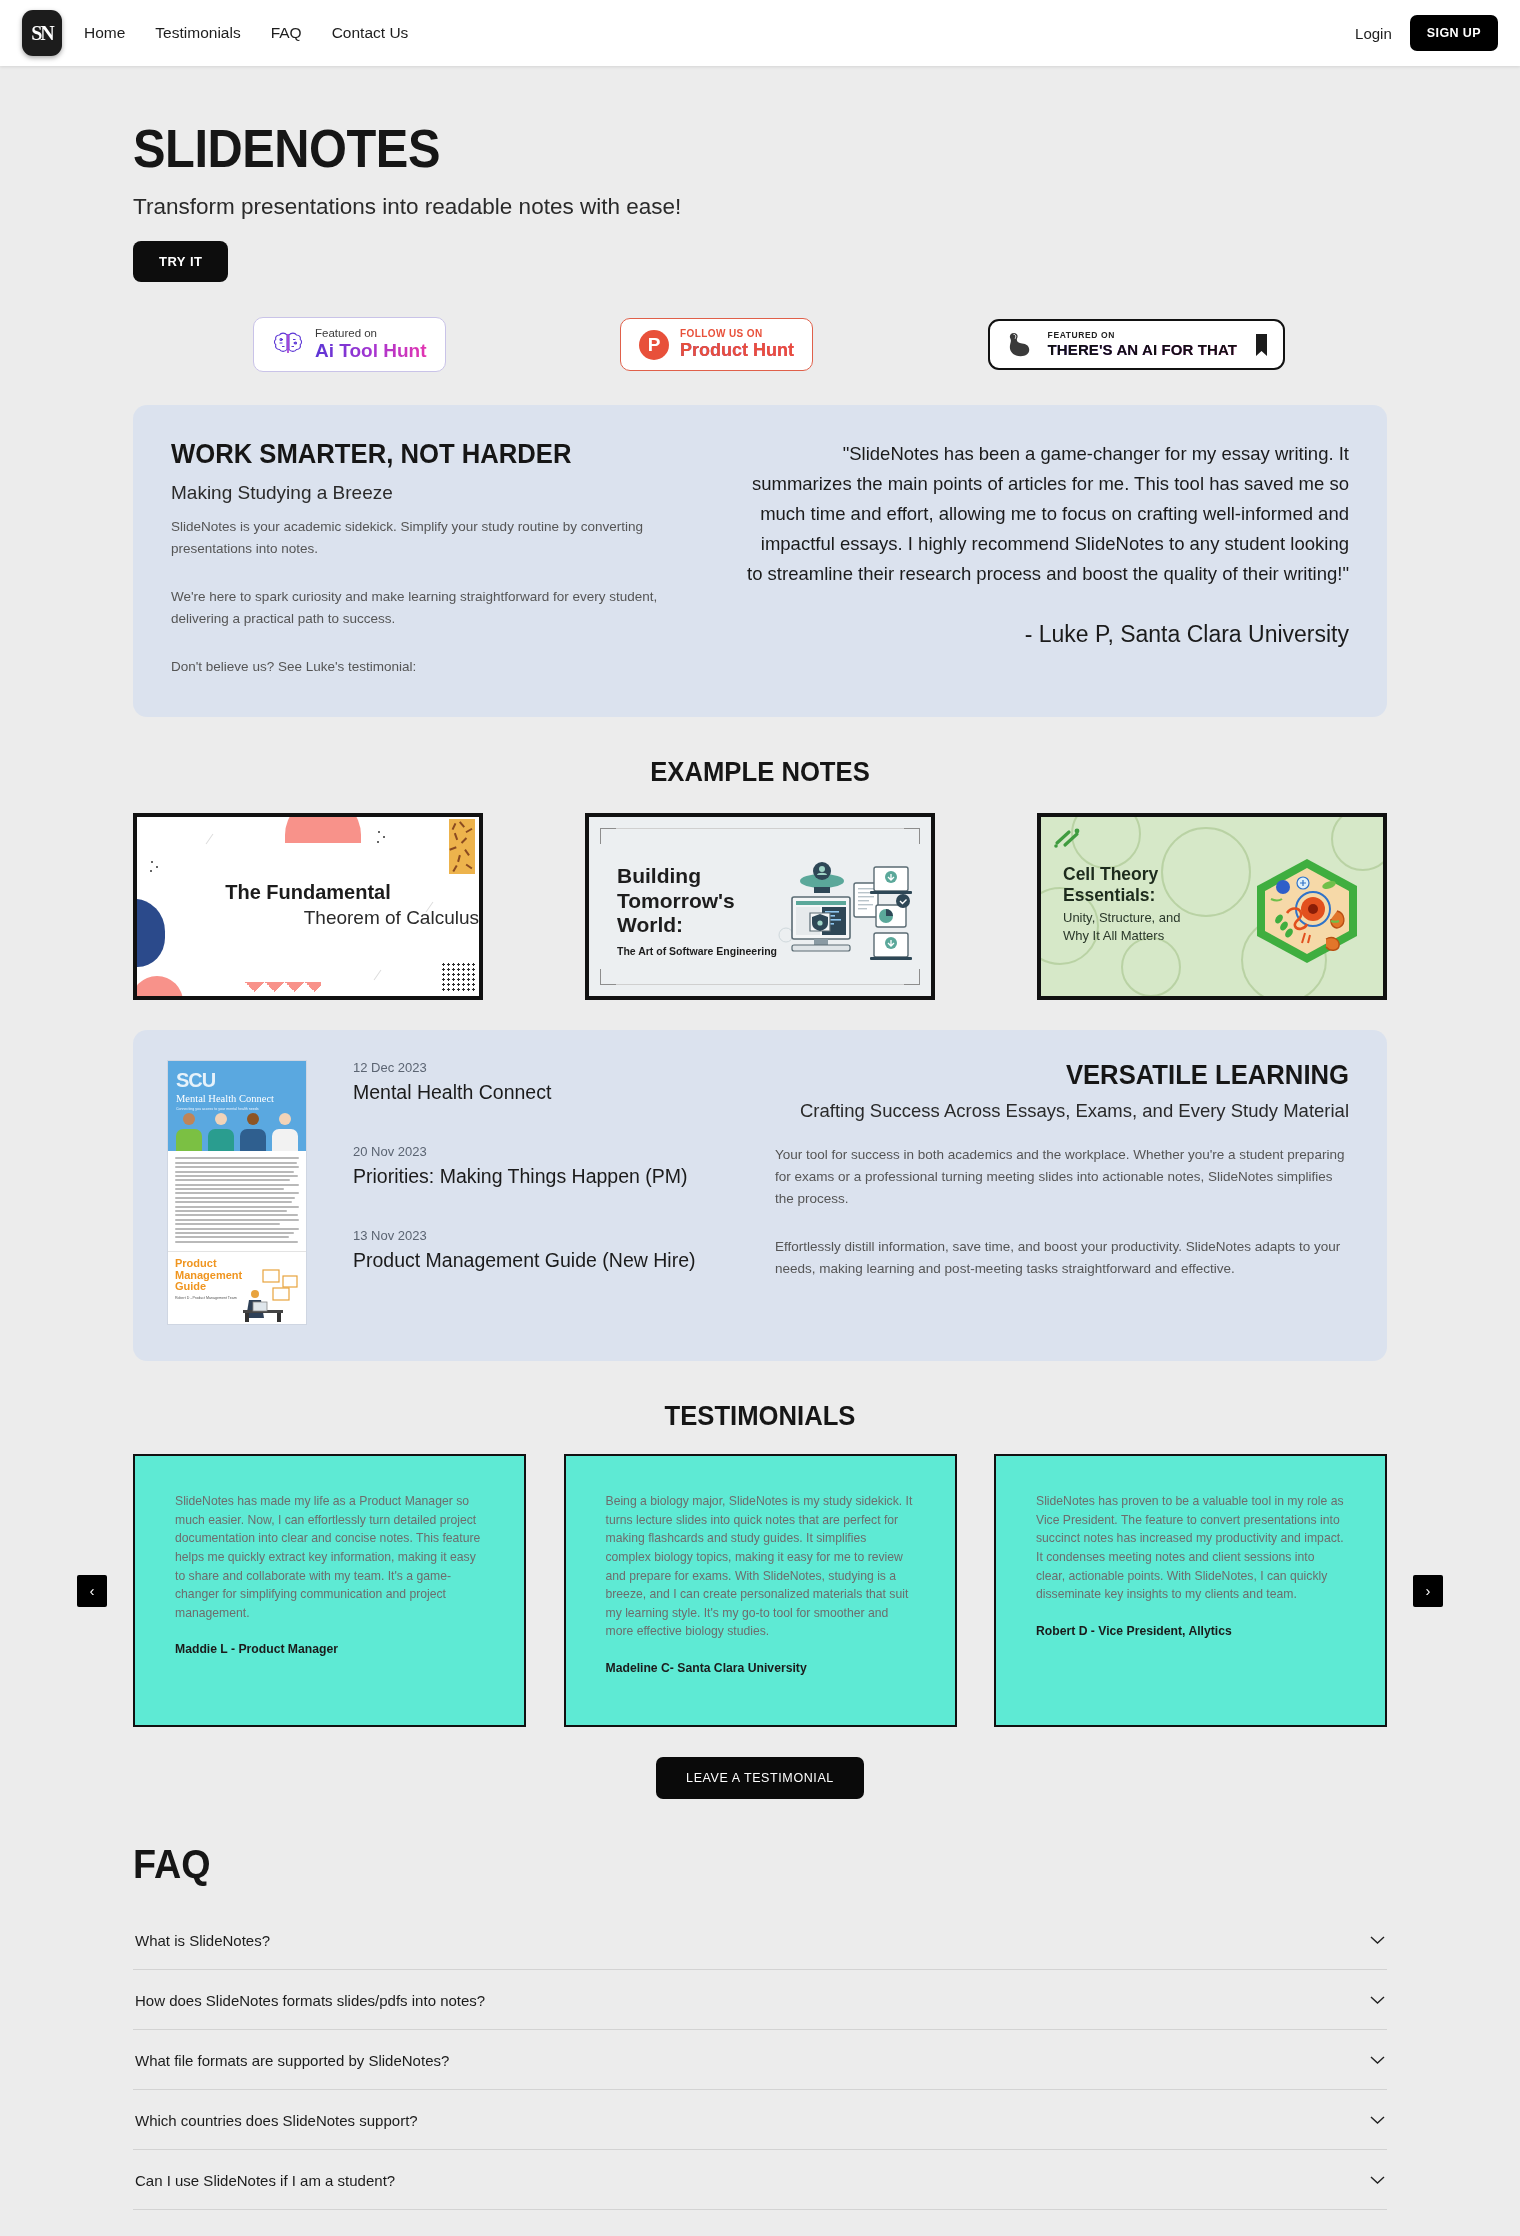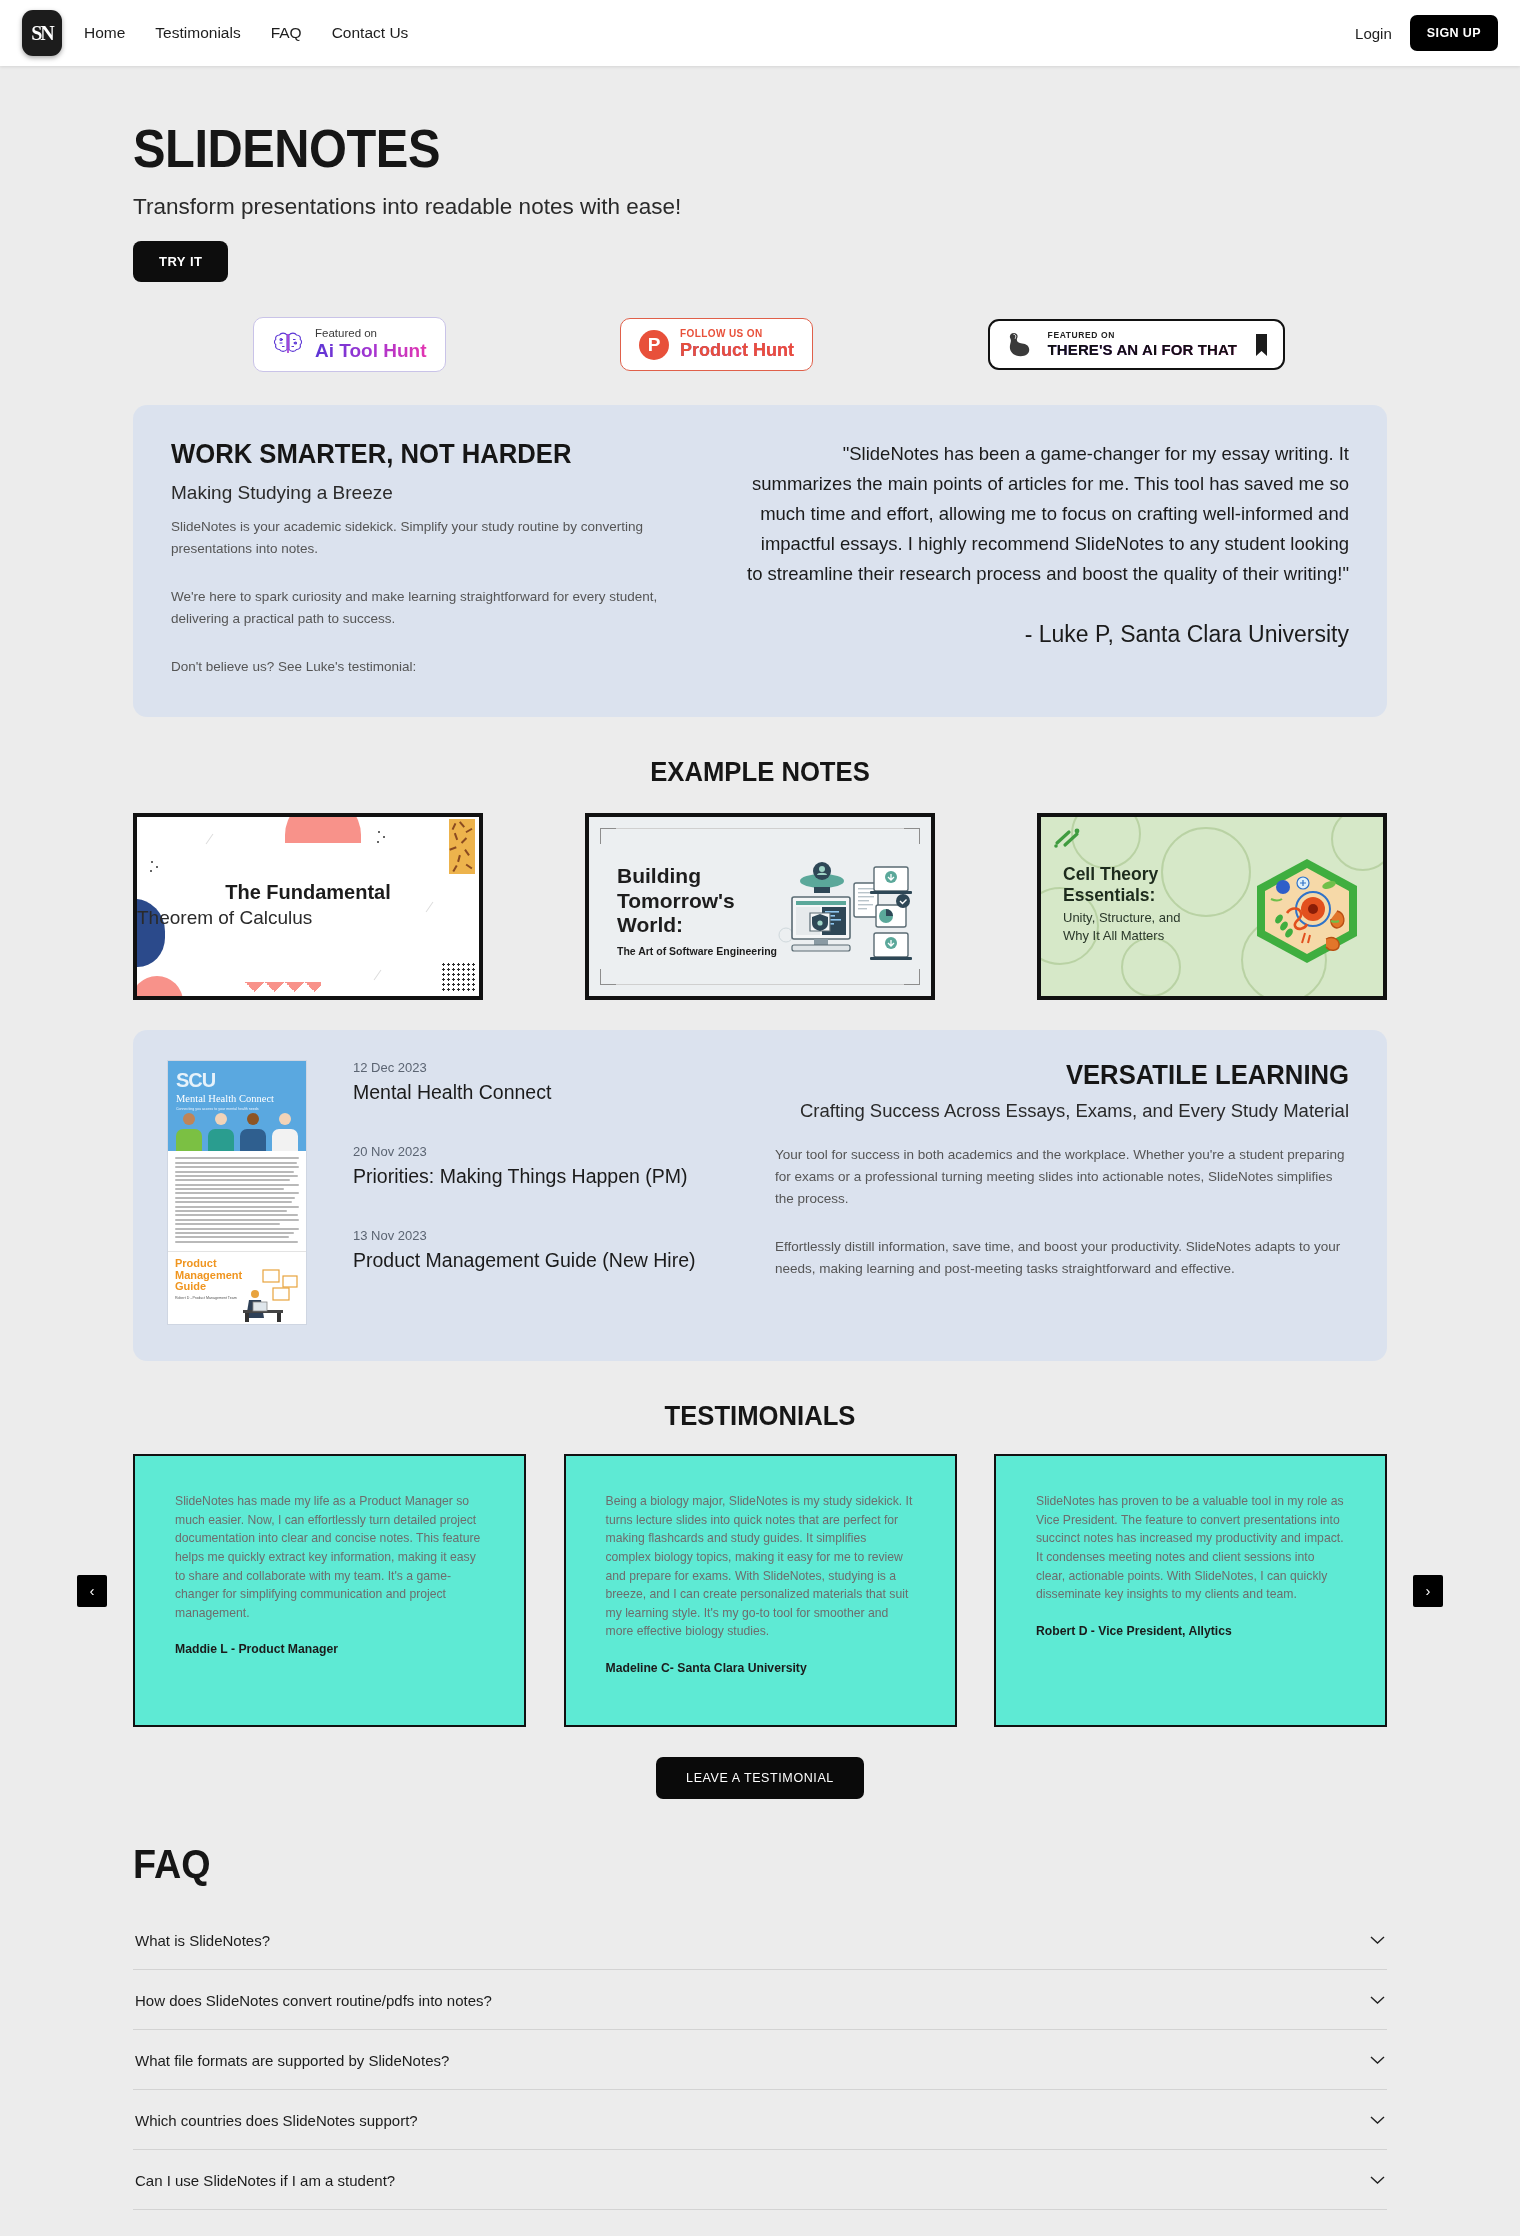--- a/index.html
+++ b/index.html
@@ -132,21 +132,21 @@
     background:
       linear-gradient(135deg,#f8928a 25%,transparent 25%) -10px 0,
       linear-gradient(225deg,#f8928a 25%,transparent 25%) -10px 0;
     background-size: 20px 20px; }
   .s1 .half { position:absolute; left:-6px; bottom:-10px; width:52px; height:30px;
     background:#f8928a; border-radius:30px 30px 0 0; }
   .s1 .tiny { position:absolute; width:2px; height:2px; background:#333; border-radius:50%; }
   .s1 .slash { position:absolute; width:1px; height:12px; background:#dcdcdc; transform:rotate(35deg); }
   .s1 .t1 { position:absolute; left:0; right:0; top:64px; text-align:center;
     font-size:20px; font-weight:700; color:#1c1c1c; }
-  .s1 .t2 { position:absolute; left:0; right:0; top:90px; text-align:left;
+  .s1 .t2 { position:absolute; left:0; right:0; top:90px; text-align:right;
     font-size:19px; color:#2a2a2a; }
 
   
   .s2 { background:#eceff1; display:block; }
   .s2 .frame { position:absolute; inset:11px; }
   .s2 .corner { position:absolute; width:16px; height:16px; }
   .s2 .corner.tl { left:0; top:0; border-left:1.5px solid #8d8d8d; border-top:1.5px solid #8d8d8d;}
   .s2 .corner.tr { right:0; top:0; border-right:1.5px solid #8d8d8d; border-top:1.5px solid #8d8d8d;}
   .s2 .corner.bl { left:0; bottom:0; border-left:1.5px solid #8d8d8d; border-bottom:1.5px solid #8d8d8d;}
   .s2 .corner.br { right:0; bottom:0; border-right:1.5px solid #8d8d8d; border-bottom:1.5px solid #8d8d8d;}
@@ -562,21 +562,21 @@
   <div class="wrap faq-sec">
     <div class="faq-title">FAQ</div>
     <div class="faq-list">
       <div class="faq-row">
         <span class="faq-q">What is SlideNotes?</span>
         <svg class="chev" viewBox="0 0 15 9">
             <path d="M1 1l6.5 6L14 1" fill="none" stroke="#222" stroke-width="1.4"></path>
           </svg>
       </div>
       <div class="faq-row">
-        <span class="faq-q">How does SlideNotes convert routine/pdfs into notes?</span>
+        <span class="faq-q">How does SlideNotes formats slides/pdfs into notes?</span>
         <svg class="chev" viewBox="0 0 15 9">
             <path d="M1 1l6.5 6L14 1" fill="none" stroke="#222" stroke-width="1.4"></path>
           </svg>
       </div>
       <div class="faq-row">
         <span class="faq-q">What file formats are supported by SlideNotes?</span>
         <svg class="chev" viewBox="0 0 15 9">
             <path d="M1 1l6.5 6L14 1" fill="none" stroke="#222" stroke-width="1.4"></path>
           </svg>
       </div>

